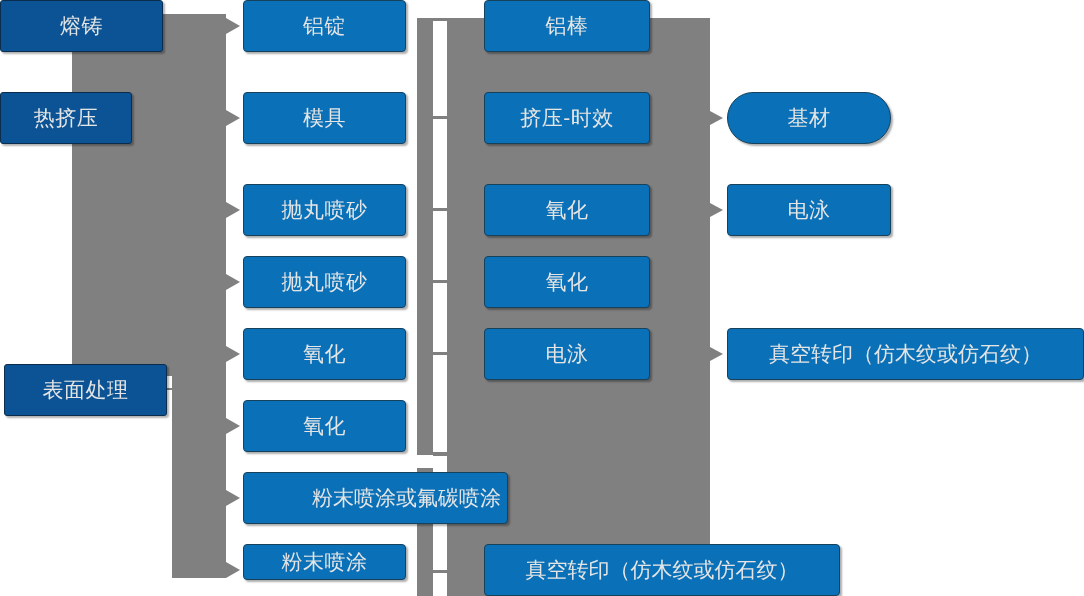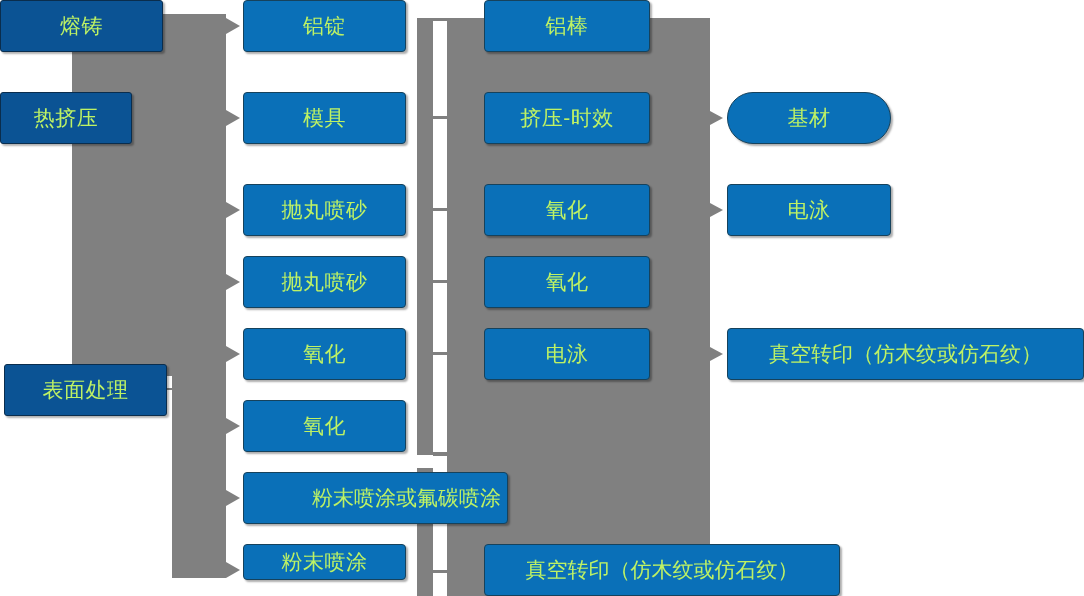--- a/index.html
+++ b/index.html
@@ -24,21 +24,21 @@
     pointer-events:none;
   }
 
   
   .node{
     position:absolute;
     box-sizing:border-box;
     display:flex;
     align-items:center;
     justify-content:center;
-    color:#bef264;
+    color:#e5e5e5;
     text-align:center;
     line-height:1.1;
     white-space:nowrap;
     letter-spacing:0.5px;
   }
   .node .lbl{
     display:block;
     width:100%;
     padding:0 6px;
     box-sizing:border-box;

